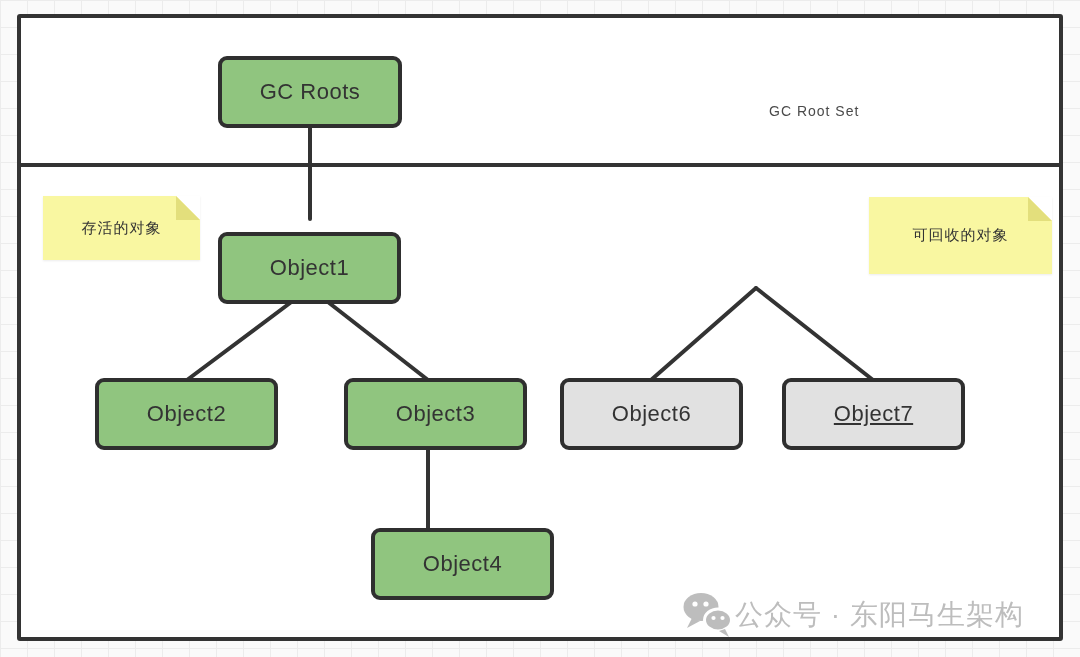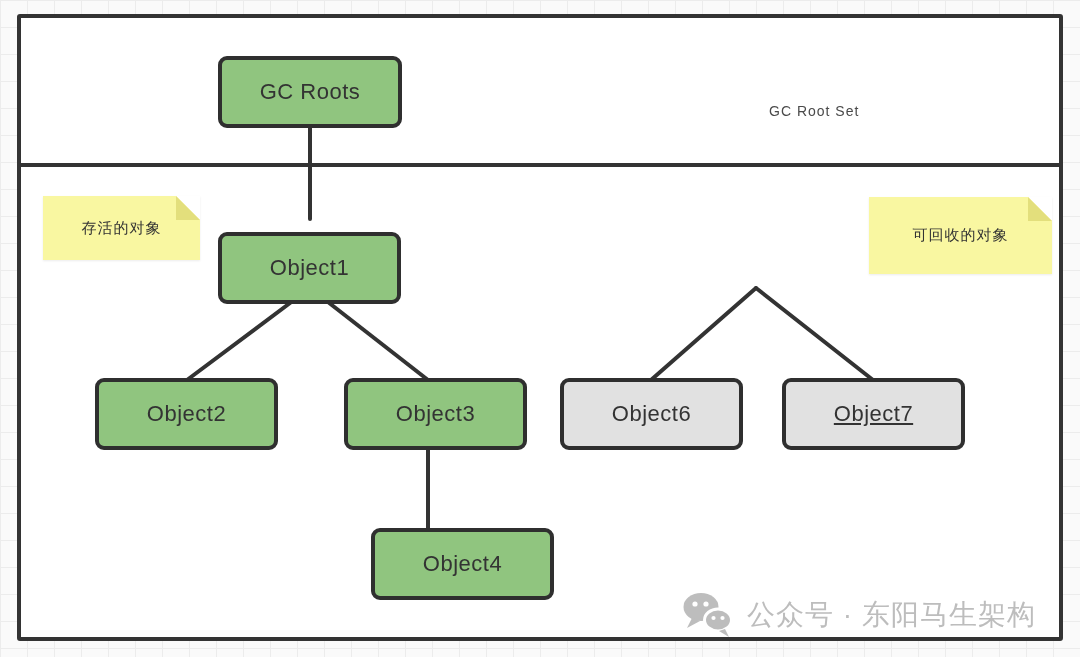--- a/index.html
+++ b/index.html
@@ -43,21 +43,21 @@
   .note::before{
     content:"";position:absolute;top:0;right:0;width:0;height:0;
     border-top:24px solid #ffffff;border-left:24px solid transparent;
   }
   .note::after{
     content:"";position:absolute;top:0;right:0;width:0;height:0;
     border-bottom:24px solid #e3df7c;border-right:24px solid transparent;
   }
   .watermark{
     position:absolute;left:681px;top:590px;height:50px;
-    display:flex;align-items:center;gap:12px;
+    display:flex;align-items:center;gap:0;
     color:#bdbdbd;font-size:28px;letter-spacing:1px;white-space:nowrap;
   }
 </style>
 </head>
 <body>
 
 <div class="canvas">
 
   <div class="frame"></div>
   <div class="divider"></div>

